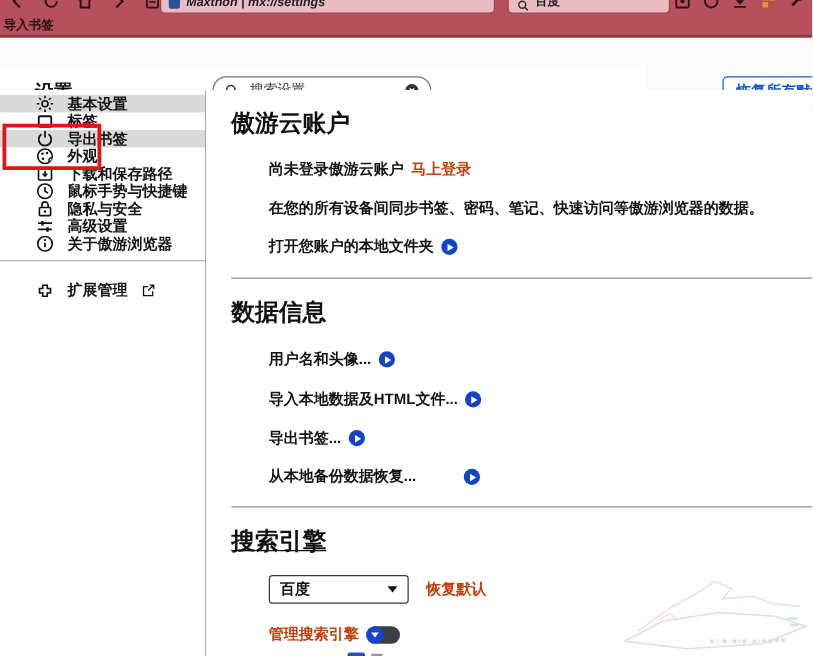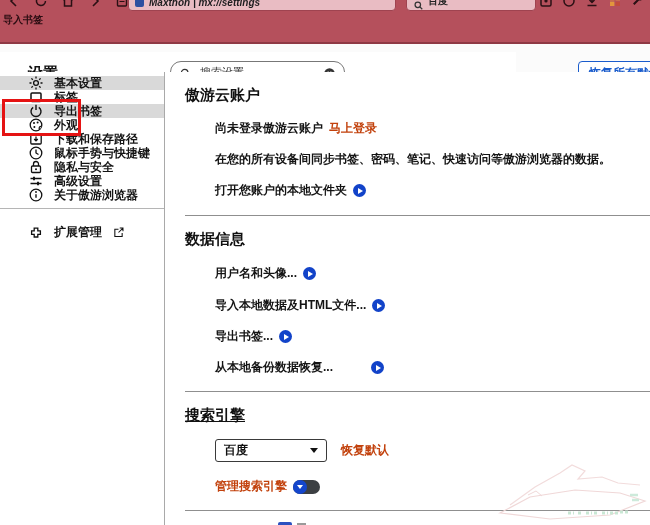--- a/index.html
+++ b/index.html
@@ -1,20 +1,20 @@
 <!DOCTYPE html>
 <html><head>
 <meta charset="utf-8">
 <style>
   html,body{margin:0;padding:0;}
   body{font-family:"Liberation Sans","DejaVu Sans",sans-serif;}
   .screen{position:relative;width:650px;height:525px;background:#fbfbfb;overflow:hidden;}
 
   
-  .chrome{position:absolute;left:0;top:0;width:650px;height:44px;background:#b5505c;overflow:hidden;border-bottom:2px solid #8e3944;box-sizing:border-box;}
+  .chrome{position:absolute;left:0;top:0;width:650px;height:30px;background:#b5505c;overflow:hidden;border-bottom:2px solid #8e3944;box-sizing:border-box;}
   .chrome .icon16{width:16px;height:16px;display:inline-block;}
   .nav-left{position:absolute;top:-7px;left:6px;display:flex;gap:11px;}
   .nav-right{position:absolute;top:-7px;left:538px;display:flex;gap:7px;}
   .address-bar{position:absolute;left:128px;top:-10px;width:268px;height:21px;background:#e9bcc3;border-radius:4px;display:flex;align-items:flex-end;padding:0 6px 2px 6px;box-sizing:border-box;gap:5px;border:1px solid #9f4350;}
   .address-bar .txt{font-size:10px;font-style:italic;font-weight:700;color:#1d1d1f;white-space:nowrap;overflow:hidden;}
   .favicon{width:9px;height:9px;background:#2d4fa0;border-radius:2px;flex:0 0 auto;margin-bottom:1px;}
   .searchbox{position:absolute;left:406px;top:-10px;width:130px;height:21px;background:#e9bcc3;border-radius:4px;display:flex;align-items:flex-end;padding:0 6px 2px 6px;box-sizing:border-box;gap:4px;border:1px solid #9f4350;}
   .searchbox .txt{font-size:10px;font-weight:700;color:#222;}
   .import-label{position:absolute;left:3px;top:13px;font-size:10px;font-weight:700;color:#2b0d12;}
 
@@ -35,21 +35,21 @@
   .side-list{padding-top:4px;}
   .side-divider{height:1px;background:#b5b5b5;margin:6px 0 10px 0;}
   .ext-row{display:flex;align-items:center;padding-left:28px;gap:10px;height:27px;cursor:pointer;}
   .ext-row .slabel{font-size:12px;font-weight:700;color:#141414;}
 
   
   .annotation-box{position:absolute;left:2px;top:99px;width:73px;height:31px;border:3px solid #e51313;pointer-events:none;}
 
   
   .content{position:absolute;left:165px;top:72px;width:485px;height:453px;background:#fff;overflow:hidden;}
-  .sec-title{font-size:15px;font-weight:700;color:#111;margin:0 0 0 20px;}
+  .sec-title{font-size:19px;font-weight:700;color:#111;margin:0 0 0 20px;}
   .row{margin-left:50px;display:flex;align-items:center;gap:6px;font-size:12px;font-weight:700;color:#141414;}
   .link{color:#c2410c;font-weight:700;cursor:pointer;}
   .hr{height:1px;background:#8f8f8f;margin-left:20px;}
   .circle-play{width:13px;height:13px;border-radius:50%;background:#1243c9;display:inline-flex;align-items:center;justify-content:center;flex:0 0 auto;cursor:pointer;}
   .circle-play i{display:block;width:0;height:0;border-left:5px solid #fff;border-top:3px solid transparent;border-bottom:3px solid transparent;margin-left:2px;}
   .selectbox{width:112px;height:23px;border:1px solid #3a3a3a;border-radius:3px;background:#fff;display:inline-flex;align-items:center;justify-content:space-between;padding:0 8px;box-sizing:border-box;font-size:12px;font-weight:700;color:#111;cursor:pointer;}
   .caret{width:0;height:0;border-left:4px solid transparent;border-right:4px solid transparent;border-top:5px solid #111;}
   .toggle{width:27px;height:14px;background:#3c4043;border-radius:7px;position:relative;display:inline-block;cursor:pointer;}
   .toggle .knob{position:absolute;left:0px;top:0px;width:14px;height:14px;border-radius:50%;background:#1446cc;display:flex;align-items:center;justify-content:center;}
   .toggle .knob i{display:block;width:0;height:0;border-left:3px solid transparent;border-right:3px solid transparent;border-top:4px solid #fff;}

